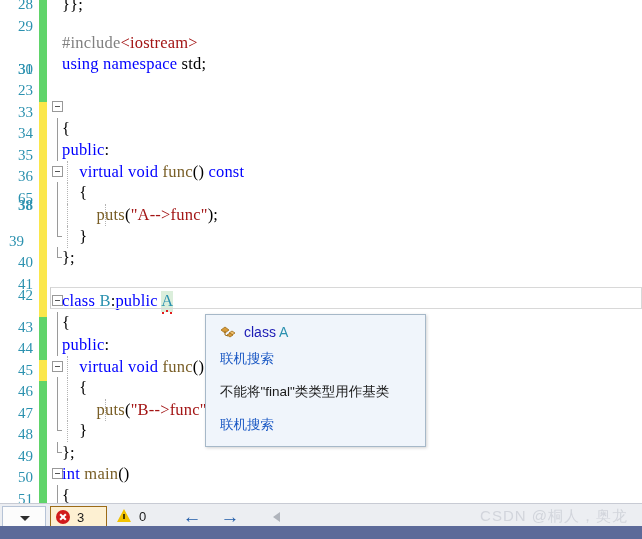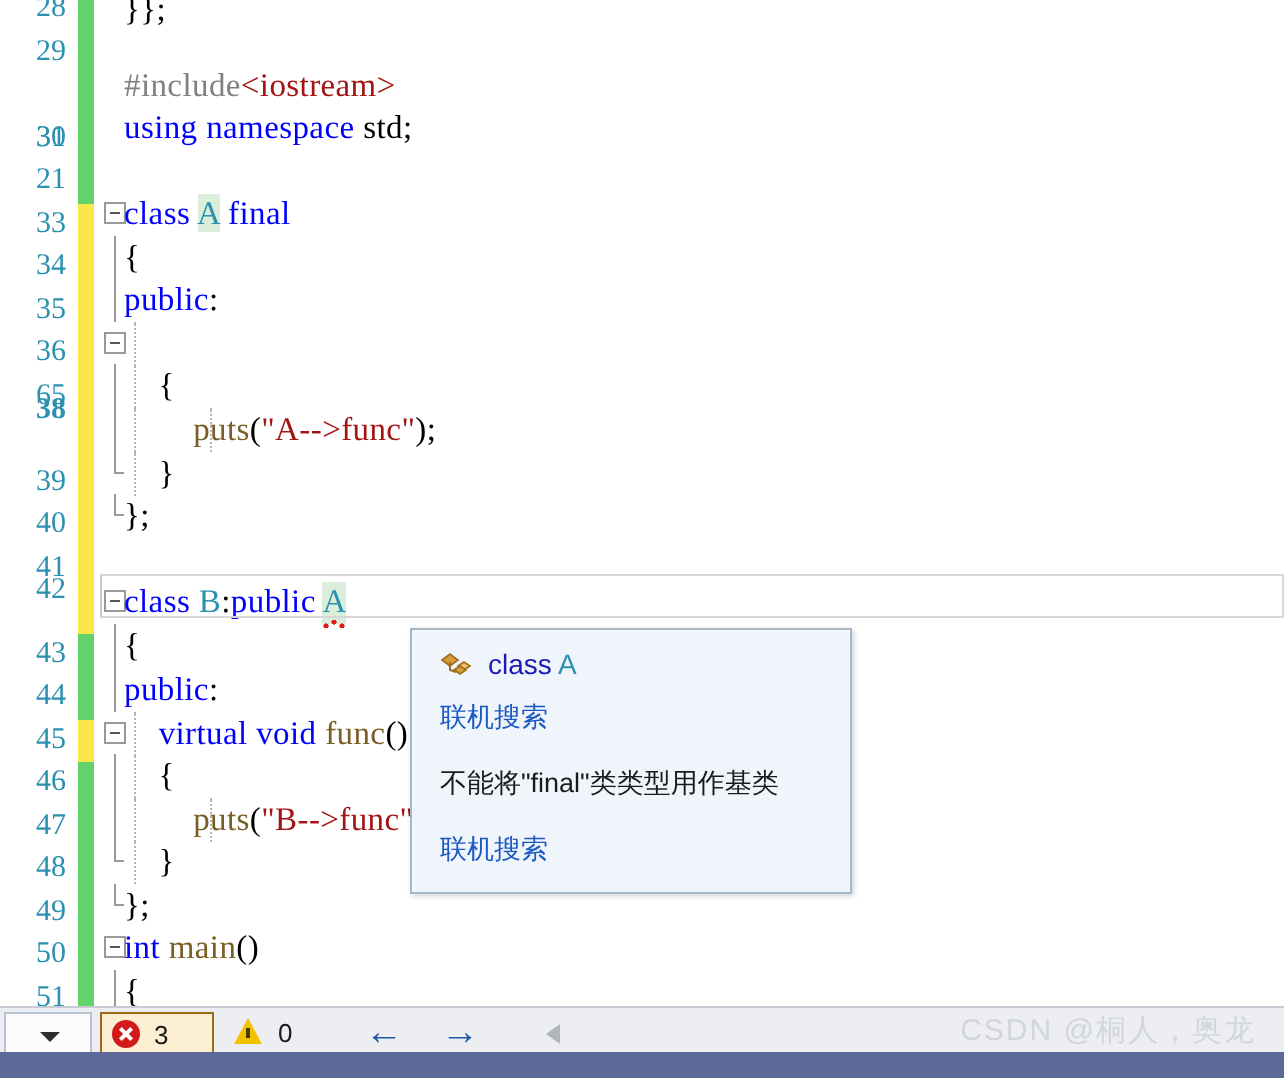--- a/index.html
+++ b/index.html
@@ -348,28 +348,28 @@
 </head>
 <body>
 
 <div id="editor">
 
   <div id="gutter">
       <div class="gutter-num" style="top: -6px;">28</div>
       <div class="gutter-num" style="top: 15.5px;">29</div>
       <div class="gutter-num" style="top: 37px; margin-top: 22px;">30</div>
       <div class="gutter-num" style="top: 58.5px;">31</div>
-      <div class="gutter-num" style="top: 80px;">21</div>
+      <div class="gutter-num" style="top: 80px;">23</div>
       <div class="gutter-num" style="top: 101.5px;">33</div>
       <div class="gutter-num" style="top: 123px;">34</div>
       <div class="gutter-num" style="top: 144.5px;">35</div>
       <div class="gutter-num" style="top: 166px;">36</div>
       <div class="gutter-num" style="top: 187.5px;">65</div>
       <div class="gutter-num" style="top: 195px; font-weight: bold;">38</div>
-      <div class="gutter-num" style="top: 230.5px;">39</div>
+      <div class="gutter-num" style="top: 230.5px; text-align: center;">39</div>
       <div class="gutter-num" style="top: 252px;">40</div>
       <div class="gutter-num" style="top: 273.5px;">41</div>
       <div class="gutter-num" style="top: 285px;">42</div>
       <div class="gutter-num" style="top: 316.5px;">43</div>
       <div class="gutter-num" style="top: 338px;">44</div>
       <div class="gutter-num" style="top: 359.5px;">45</div>
       <div class="gutter-num" style="top: 381px;">46</div>
       <div class="gutter-num" style="top: 402.5px;">47</div>
       <div class="gutter-num" style="top: 424px;">48</div>
       <div class="gutter-num" style="top: 445.5px;">49</div>
@@ -417,36 +417,36 @@
     </div>
 
     <div class="code-row" style="top:53px;">
       <span class="code-text"><span class="kw">using namespace</span><span class="plain"> std;</span></span>
     </div>
 
     <div class="code-row" style="top:74px;"></div>
 
     <div class="code-row" style="top:96px;">
       <span class="fold"></span>
-      <span class="code-text"><span class="kw">class</span><span class="plain"> </span><span class="cls hilite">A</span><span class="plain"> </span><span class="kw">final</span></span>
     </div>
 
     <div class="code-row" style="top:118px;">
       <span class="foldline" style="top:0;"></span>
       <span class="code-text"><span class="plain">{</span></span>
     </div>
 
     <div class="code-row" style="top:139px;">
       <span class="foldline" style="top:0;"></span>
       <span class="code-text"><span class="kw">public</span><span class="plain">:</span></span>
     </div>
 
     <div class="code-row" style="top:161px;">
       <span class="fold"></span>
       <span class="guide" style="left:67px; top:0;"></span>
+      <span class="code-text"><span class="plain">    </span><span class="kw">virtual void</span><span class="plain"> </span><span class="fn">func</span><span class="plain">() </span><span class="kw">const</span></span>
     </div>
 
     <div class="code-row" style="top:182px;">
       <span class="foldline" style="top:0;"></span>
       <span class="guide" style="left:67px; top:0;"></span>
       <span class="code-text"><span class="plain">    {</span></span>
     </div>
 
     <div class="code-row" style="top:204px;">
       <span class="foldline" style="top:0;"></span>

